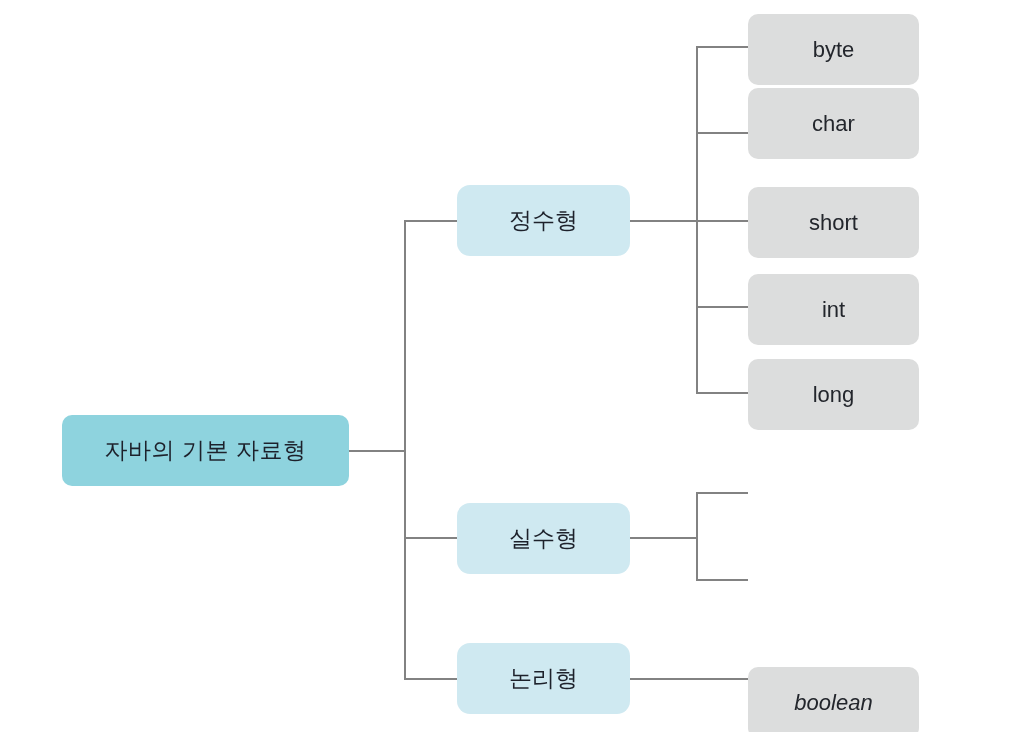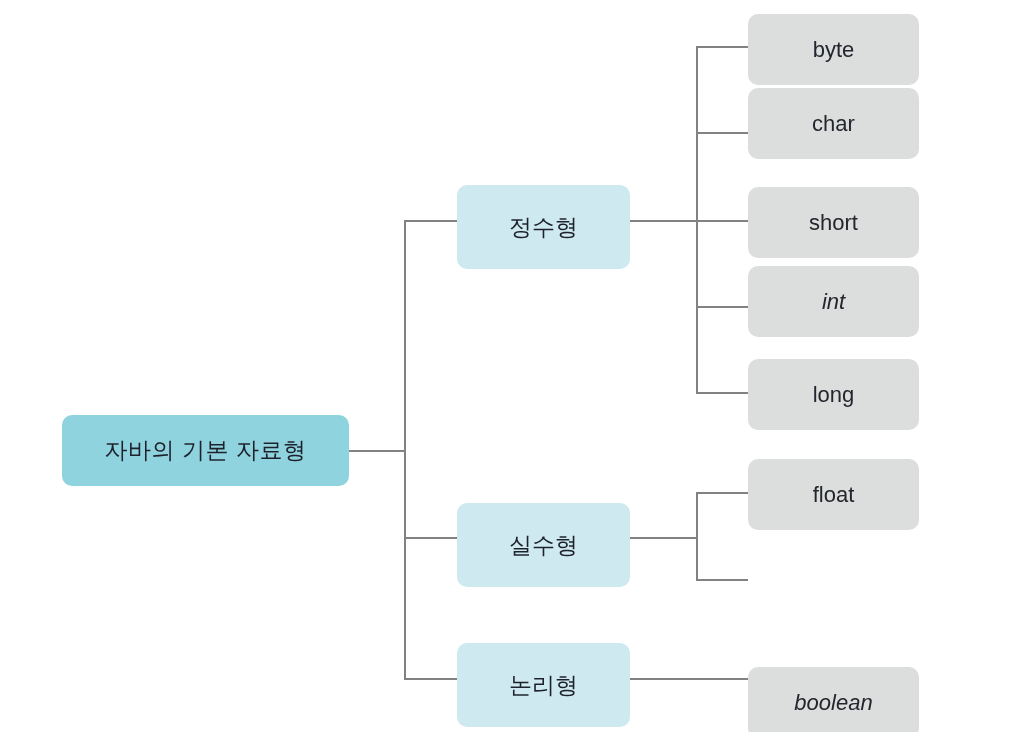--- a/index.html
+++ b/index.html
@@ -27,23 +27,24 @@
   }
   .node.root {
     left: 62px; top: 415px;
     width: 287px; height: 71px;
     background: #8ed3de;
     font-size: 23px;
     letter-spacing: 0.5px;
   }
   .node.cat {
     left: 457px;
-    width: 173px; height: 84px;
+    width: 173px; height: 71px;
     background: #cfe9f1;
     font-size: 23px;
+    border-radius: 13px;
   }
   .node.leaf {
     left: 748px;
     width: 171px; height: 71px;
     background: #dcdddd;
     font-size: 22px;
     color: #23262c;
   }
   .line {
     position: absolute;
@@ -94,26 +95,23 @@
 
   <div class="node leaf" style="top:14px;">
     <span>byte</span>
   </div>
   <div class="node leaf" style="top:88px;">
     <span>char</span>
   </div>
   <div class="node leaf" style="top:187px;">
     <span>short</span>
   </div>
-  <div class="node leaf" style="top:266px;font-style:italic;">
+  <div class="node leaf" style="top:274px;">
     <span>int</span>
   </div>
   <div class="node leaf" style="top:359px;">
     <span>long</span>
-  </div>
-  <div class="node leaf" style="top:459px;">
-    <span>float</span>
   </div>
   <div class="node leaf" style="top:667px;font-style:italic;">
     <span>boolean</span>
   </div>
 
 </div>
 
 </body></html>

